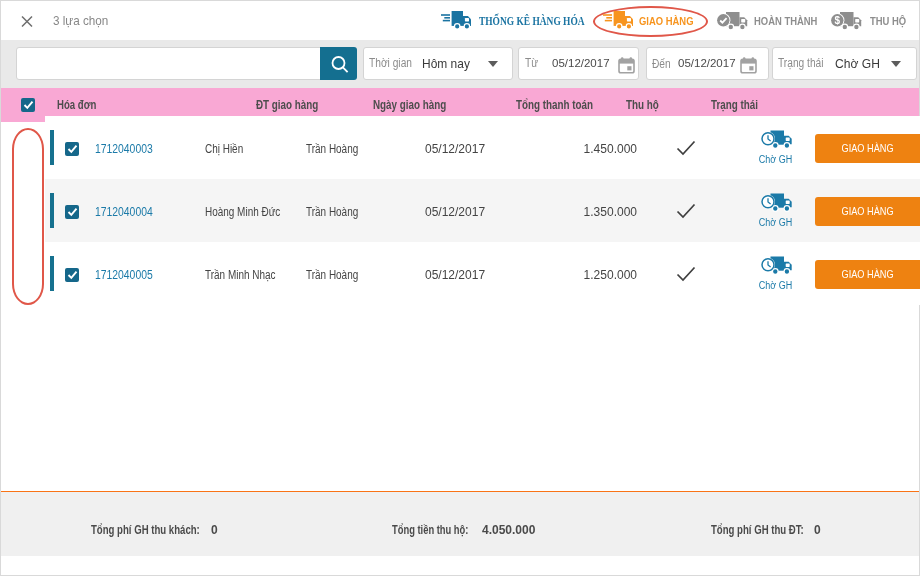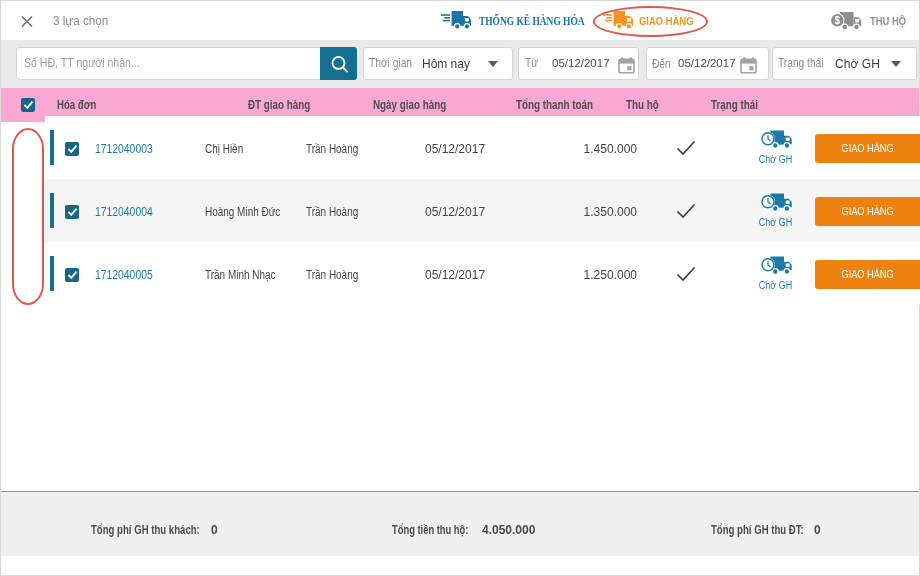--- a/index.html
+++ b/index.html
@@ -74,40 +74,52 @@
         <rect x="1.8" y="8.8" width="7.2" height="1.6"></rect>
         <rect x="10.6" y="0" width="11.4" height="14.9"></rect>
         <path d="M22 5.1 h4.9 l3.1 3.1 v6.7 h-8 z"></path>
         <rect x="23.9" y="6.9" width="4.1" height="3.5" fill="#fff" rx="0.6"></rect>
         <circle cx="16.2" cy="15.4" r="2.7" stroke="#fff" stroke-width="1.2"></circle>
         <circle cx="25.9" cy="15.4" r="2.7" stroke="#fff" stroke-width="1.2"></circle>
       </svg>
       <span class="tabtxt" style="color:#f7941e;margin-left:5px;">GIAO HÀNG</span>
     </div>
 
+    <div class="tab" style="left:716px;">
+      <svg width="33" height="20" viewBox="0 0 33 20" fill="#8e8e8e">
+        <rect x="9" y="1" width="13.5" height="14.2"></rect>
+        <path d="M22.5 6.3 h4.7 l3 3 v5.9 h-7.7 z"></path>
+        <rect x="24.2" y="8" width="4" height="3.4" fill="#fff" rx="0.6"></rect>
+        <circle cx="13.8" cy="16" r="2.8" stroke="#fff" stroke-width="1.2"></circle>
+        <circle cx="25.4" cy="16" r="2.8" stroke="#fff" stroke-width="1.2"></circle>
+        <circle cx="6.3" cy="9.3" r="7.1" fill="#fff"></circle>
+        <circle cx="6.3" cy="9.3" r="6.2"></circle>
+        <path d="M3.2 9.5 l2.2 2.2 l4.2 -4.6" stroke="#fff" stroke-width="1.8" fill="none"></path>
+      </svg>
+      <span class="tabtxt" style="color:#8e8e8e;margin-left:4px;">HOÀN THÀNH</span>
+    </div>
 
     <div class="tab" style="left:830px;">
       <svg width="33" height="20" viewBox="0 0 33 20" fill="#8e8e8e">
         <rect x="9" y="1" width="13.5" height="14.2"></rect>
         <path d="M22.5 6.3 h4.7 l3 3 v5.9 h-7.7 z"></path>
         <rect x="24.2" y="8" width="4" height="3.4" fill="#fff" rx="0.6"></rect>
         <circle cx="13.8" cy="16" r="2.8" stroke="#fff" stroke-width="1.2"></circle>
         <circle cx="25.4" cy="16" r="2.8" stroke="#fff" stroke-width="1.2"></circle>
         <circle cx="6.3" cy="9.3" r="7.1" fill="#fff"></circle>
         <circle cx="6.3" cy="9.3" r="6.2"></circle>
         <text x="6.3" y="13" text-anchor="middle" fill="#fff" font-size="10" font-weight="bold" font-family="Liberation Sans">$</text>
       </svg>
       <span class="tabtxt" style="color:#8e8e8e;margin-left:6px;">THU HỘ</span>
     </div>
   </div>
 
   <div class="filter">
 
     <div class="fbox" style="left:15px;width:305px;border-radius:3px 0 0 3px;"></div>
-    <div class="abs" style="left:23px;top:7px;height:33px;line-height:33px;color:#9b9b9b;font-size:12px;"><span class="cx" style="transform:scaleX(.88)">Số HĐ, TT người nhận...</span></div>
     <div class="abs" style="left:319px;top:7px;width:37px;height:33px;background:#146f90;border-radius:0 3px 3px 0;">
       <svg style="margin:8px 0 0 10px;" width="20" height="20" viewBox="0 0 20 20">
         <circle cx="8.5" cy="8" r="6" stroke="#fff" stroke-width="1.8" fill="none"></circle>
         <path d="M12.9 12.4 L17.6 17.1" stroke="#fff" stroke-width="1.8"></path>
       </svg>
     </div>
 
     <div class="fbox" style="left:362px;width:150px;"></div>
     <div class="abs flabel" style="left:368px;top:7px;height:33px;line-height:33px;"><span class="cx" style="transform:scaleX(.85)">Thời gian</span></div>
     <div class="abs fval" style="left:421px;top:7px;height:33px;line-height:33px;"><span class="cx" style="transform:scaleX(.92)">Hôm nay</span></div>
@@ -141,21 +153,21 @@
     <div class="tri" style="left:890px;"></div>
   </div>
 
   <div class="thead">
     <div class="ckb" style="top:10px;">
       <svg style="margin:2px 0 0 1.5px;" width="11" height="10" viewBox="0 0 11 10">
         <path d="M1.5 5 l2.8 2.8 L9.5 1.6" stroke="#fff" stroke-width="1.9" fill="none"></path>
       </svg>
     </div>
     <div class="th" style="left:56px;"><span class="cx" style="transform:scaleX(.8)">Hóa đơn</span></div>
-    <div class="th" style="left:247px;"><span class="cx" style="transform:scaleX(.82)">ĐT giao hàng</span></div>
+    <div class="th" style="left:255px;"><span class="cx" style="transform:scaleX(.82)">ĐT giao hàng</span></div>
     <div class="th" style="left:490px;width:102px;text-align:right;"><span class="cxr" style="transform:scaleX(.82)">Tổng thanh toán</span></div>
     <div class="th" style="left:372px;"><span class="cx" style="transform:scaleX(.82)">Ngày giao hàng</span></div>
     <div class="th" style="left:625px;"><span class="cx" style="transform:scaleX(.82)">Thu hộ</span></div>
     <div class="th" style="left:710px;"><span class="cx" style="transform:scaleX(.82)">Trạng thái</span></div>
   </div>
 
   <div class="rows">
     <div class="row">
       <div class="bar"></div>
       <div class="ckb">

